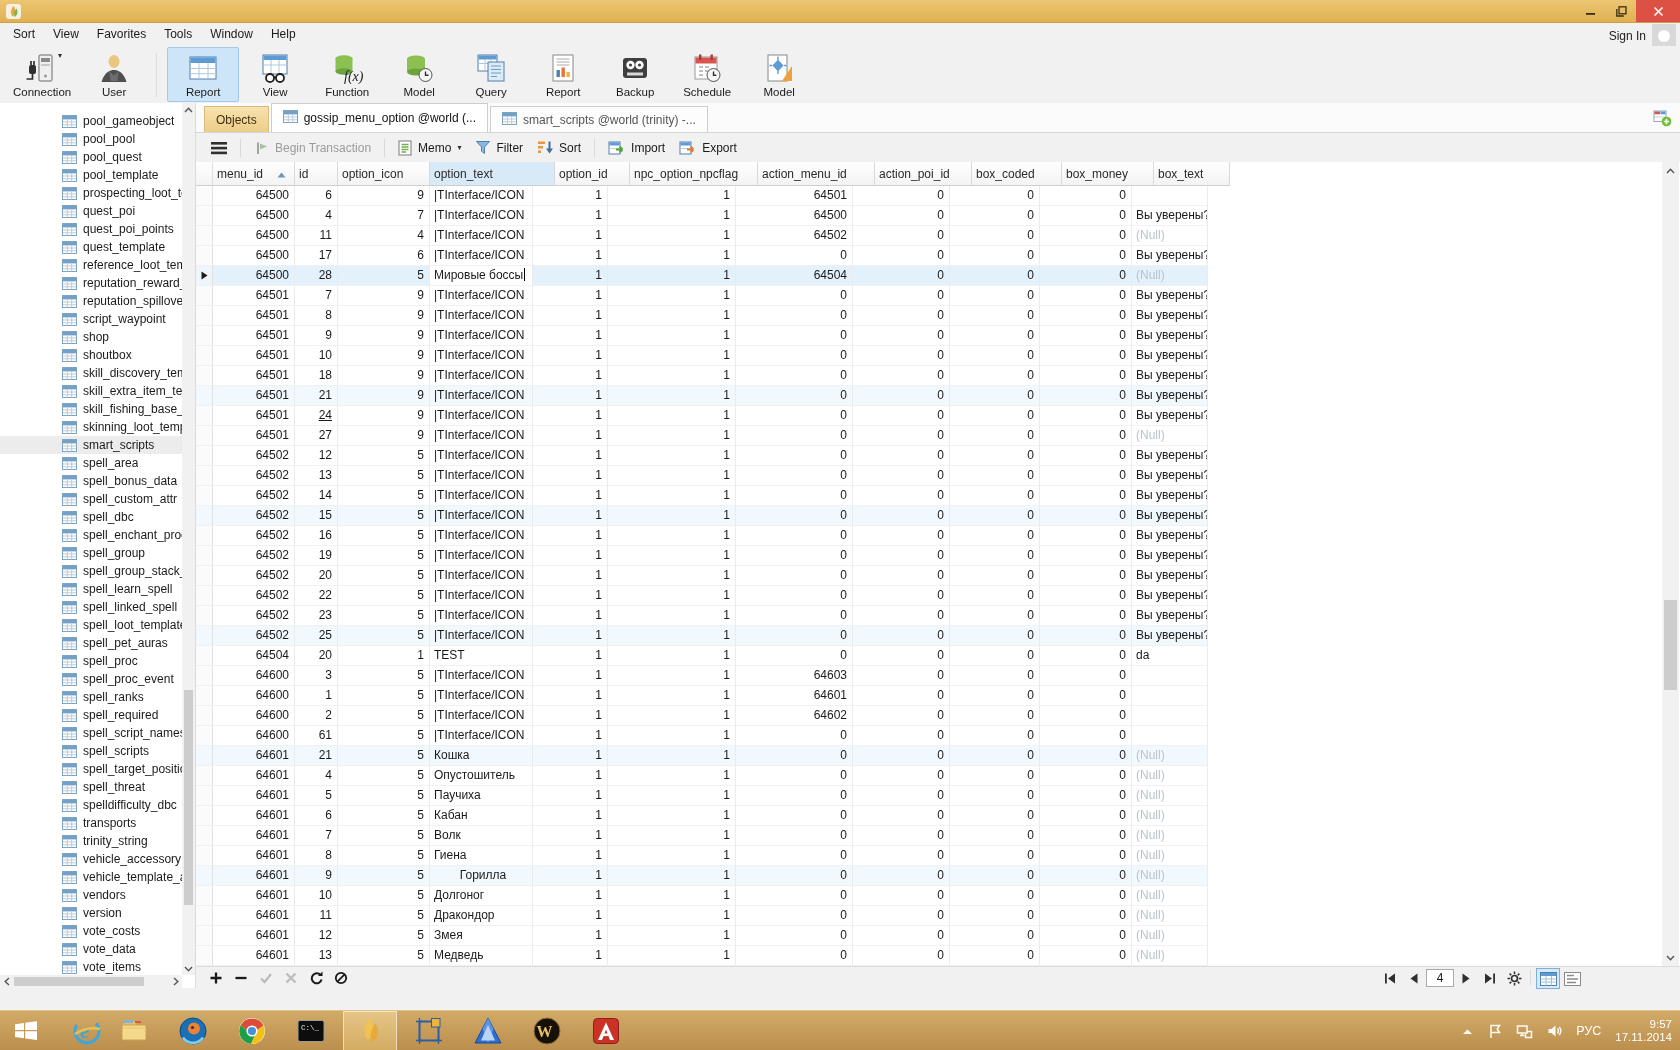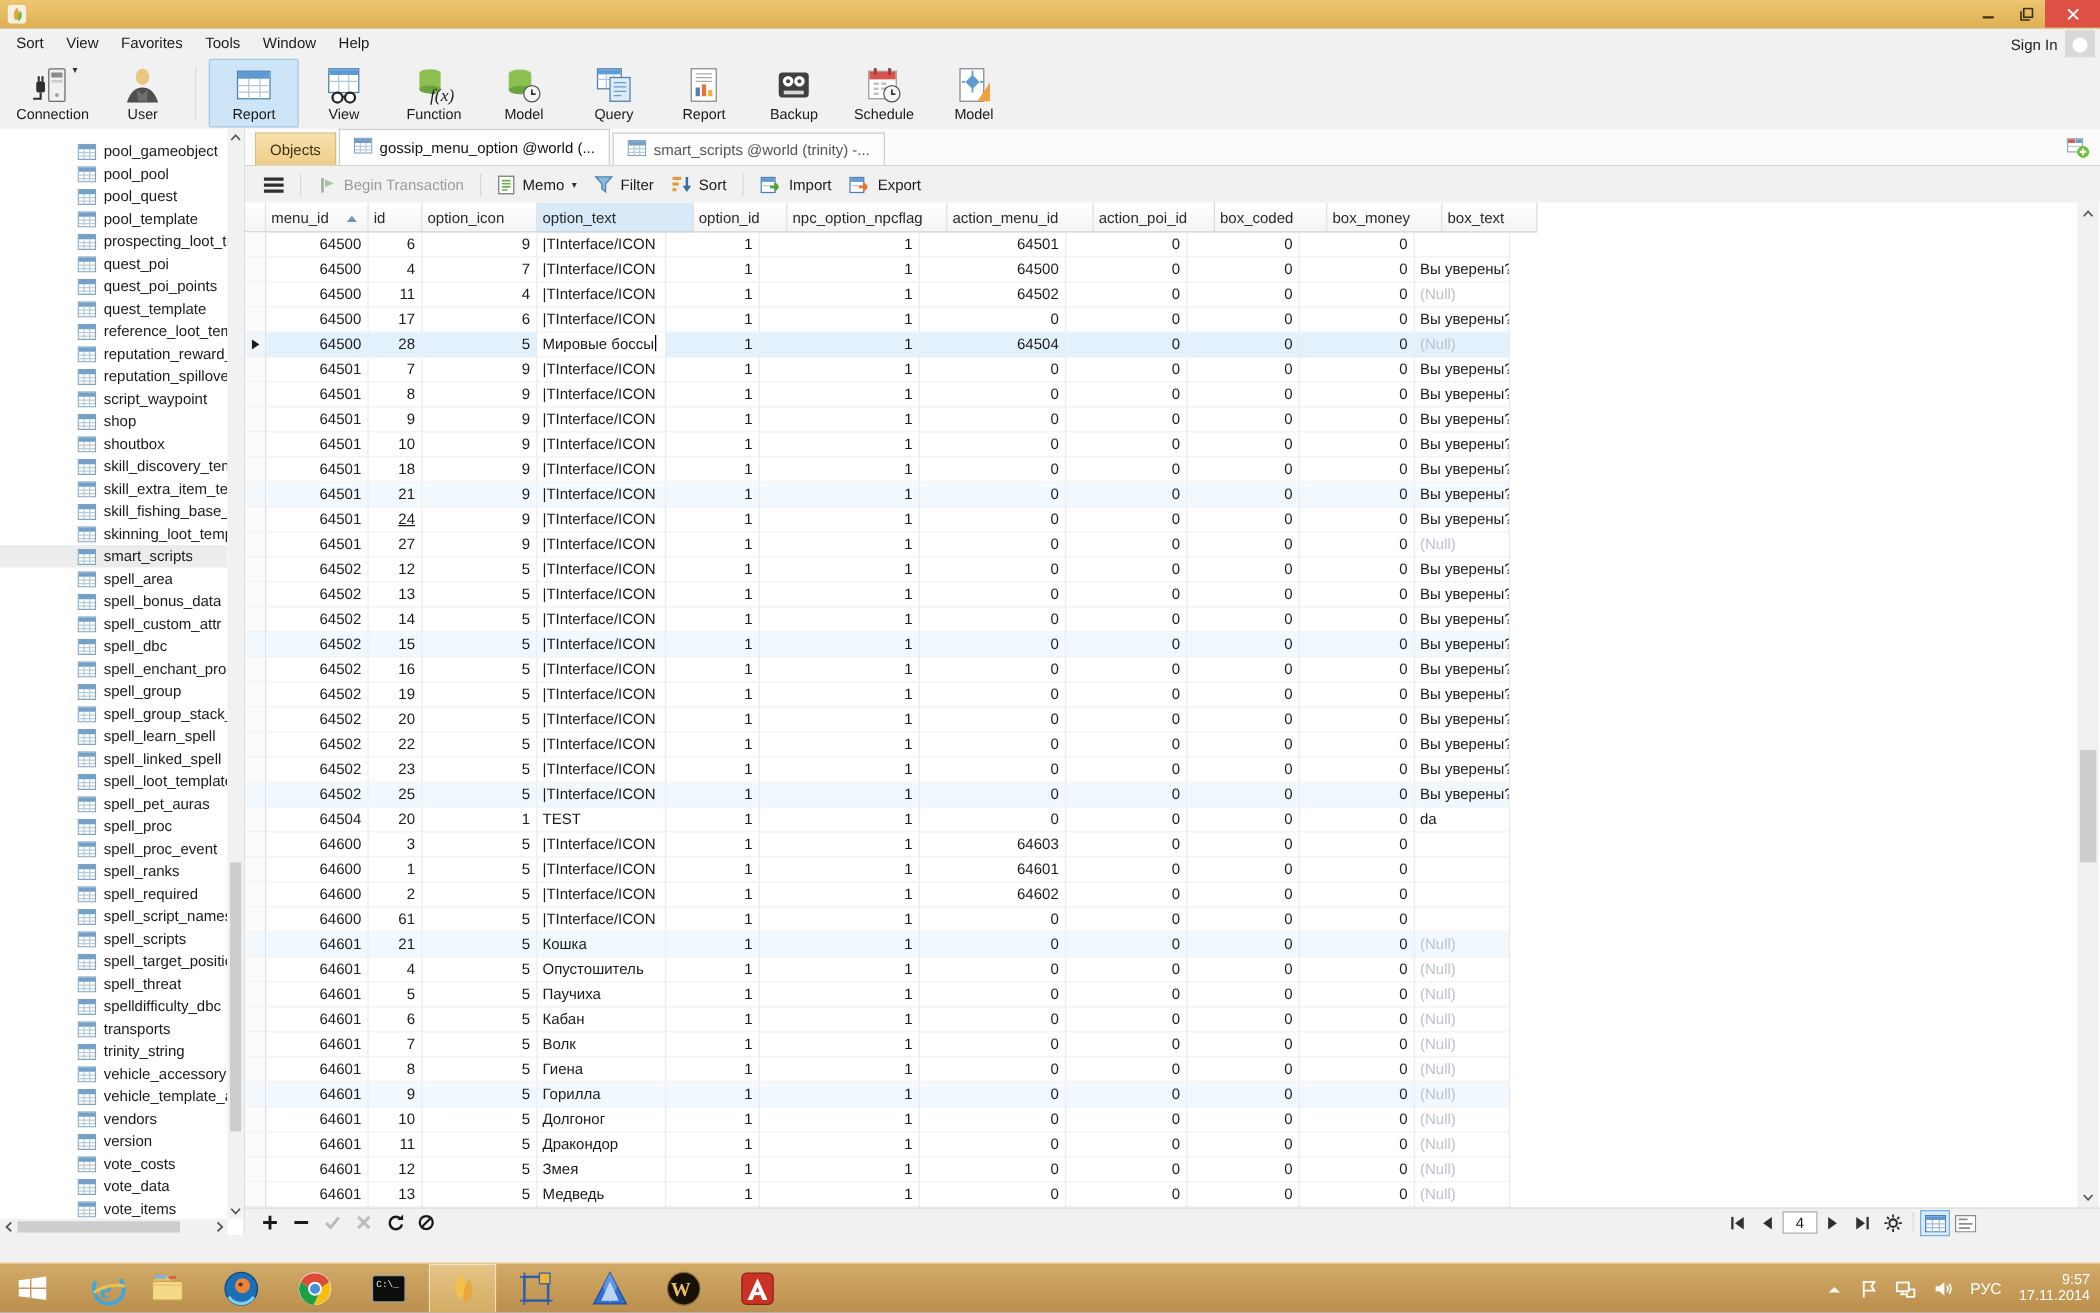--- a/index.html
+++ b/index.html
@@ -1438,21 +1438,21 @@
           <div class="cell num" style="width: 97px;">0</div>
           <div class="cell num" style="width: 90px;">0</div>
           <div class="cell num" style="width: 92px;">0</div>
           <div class="cell txt null" style="width: 76px;">(Null)</div>
         </div>
         <div class="grow alt">
           <div class="gutter" style="width: 17px;"></div>
           <div class="cell num" style="width: 82px;">64601</div>
           <div class="cell num" style="width: 43px;">9</div>
           <div class="cell num" style="width: 92px;">5</div>
-          <div class="cell txt" style="width: 103px;">Горилла</div>
+          <div class="cell txt" style="width: 103px; text-align: center;">Горилла</div>
           <div class="cell num" style="width: 75px;">1</div>
           <div class="cell num" style="width: 128px;">1</div>
           <div class="cell num" style="width: 117px;">0</div>
           <div class="cell num" style="width: 97px;">0</div>
           <div class="cell num" style="width: 90px;">0</div>
           <div class="cell num" style="width: 92px;">0</div>
           <div class="cell txt null" style="width: 76px;">(Null)</div>
         </div>
         <div class="grow">
           <div class="gutter" style="width: 17px;"></div>

